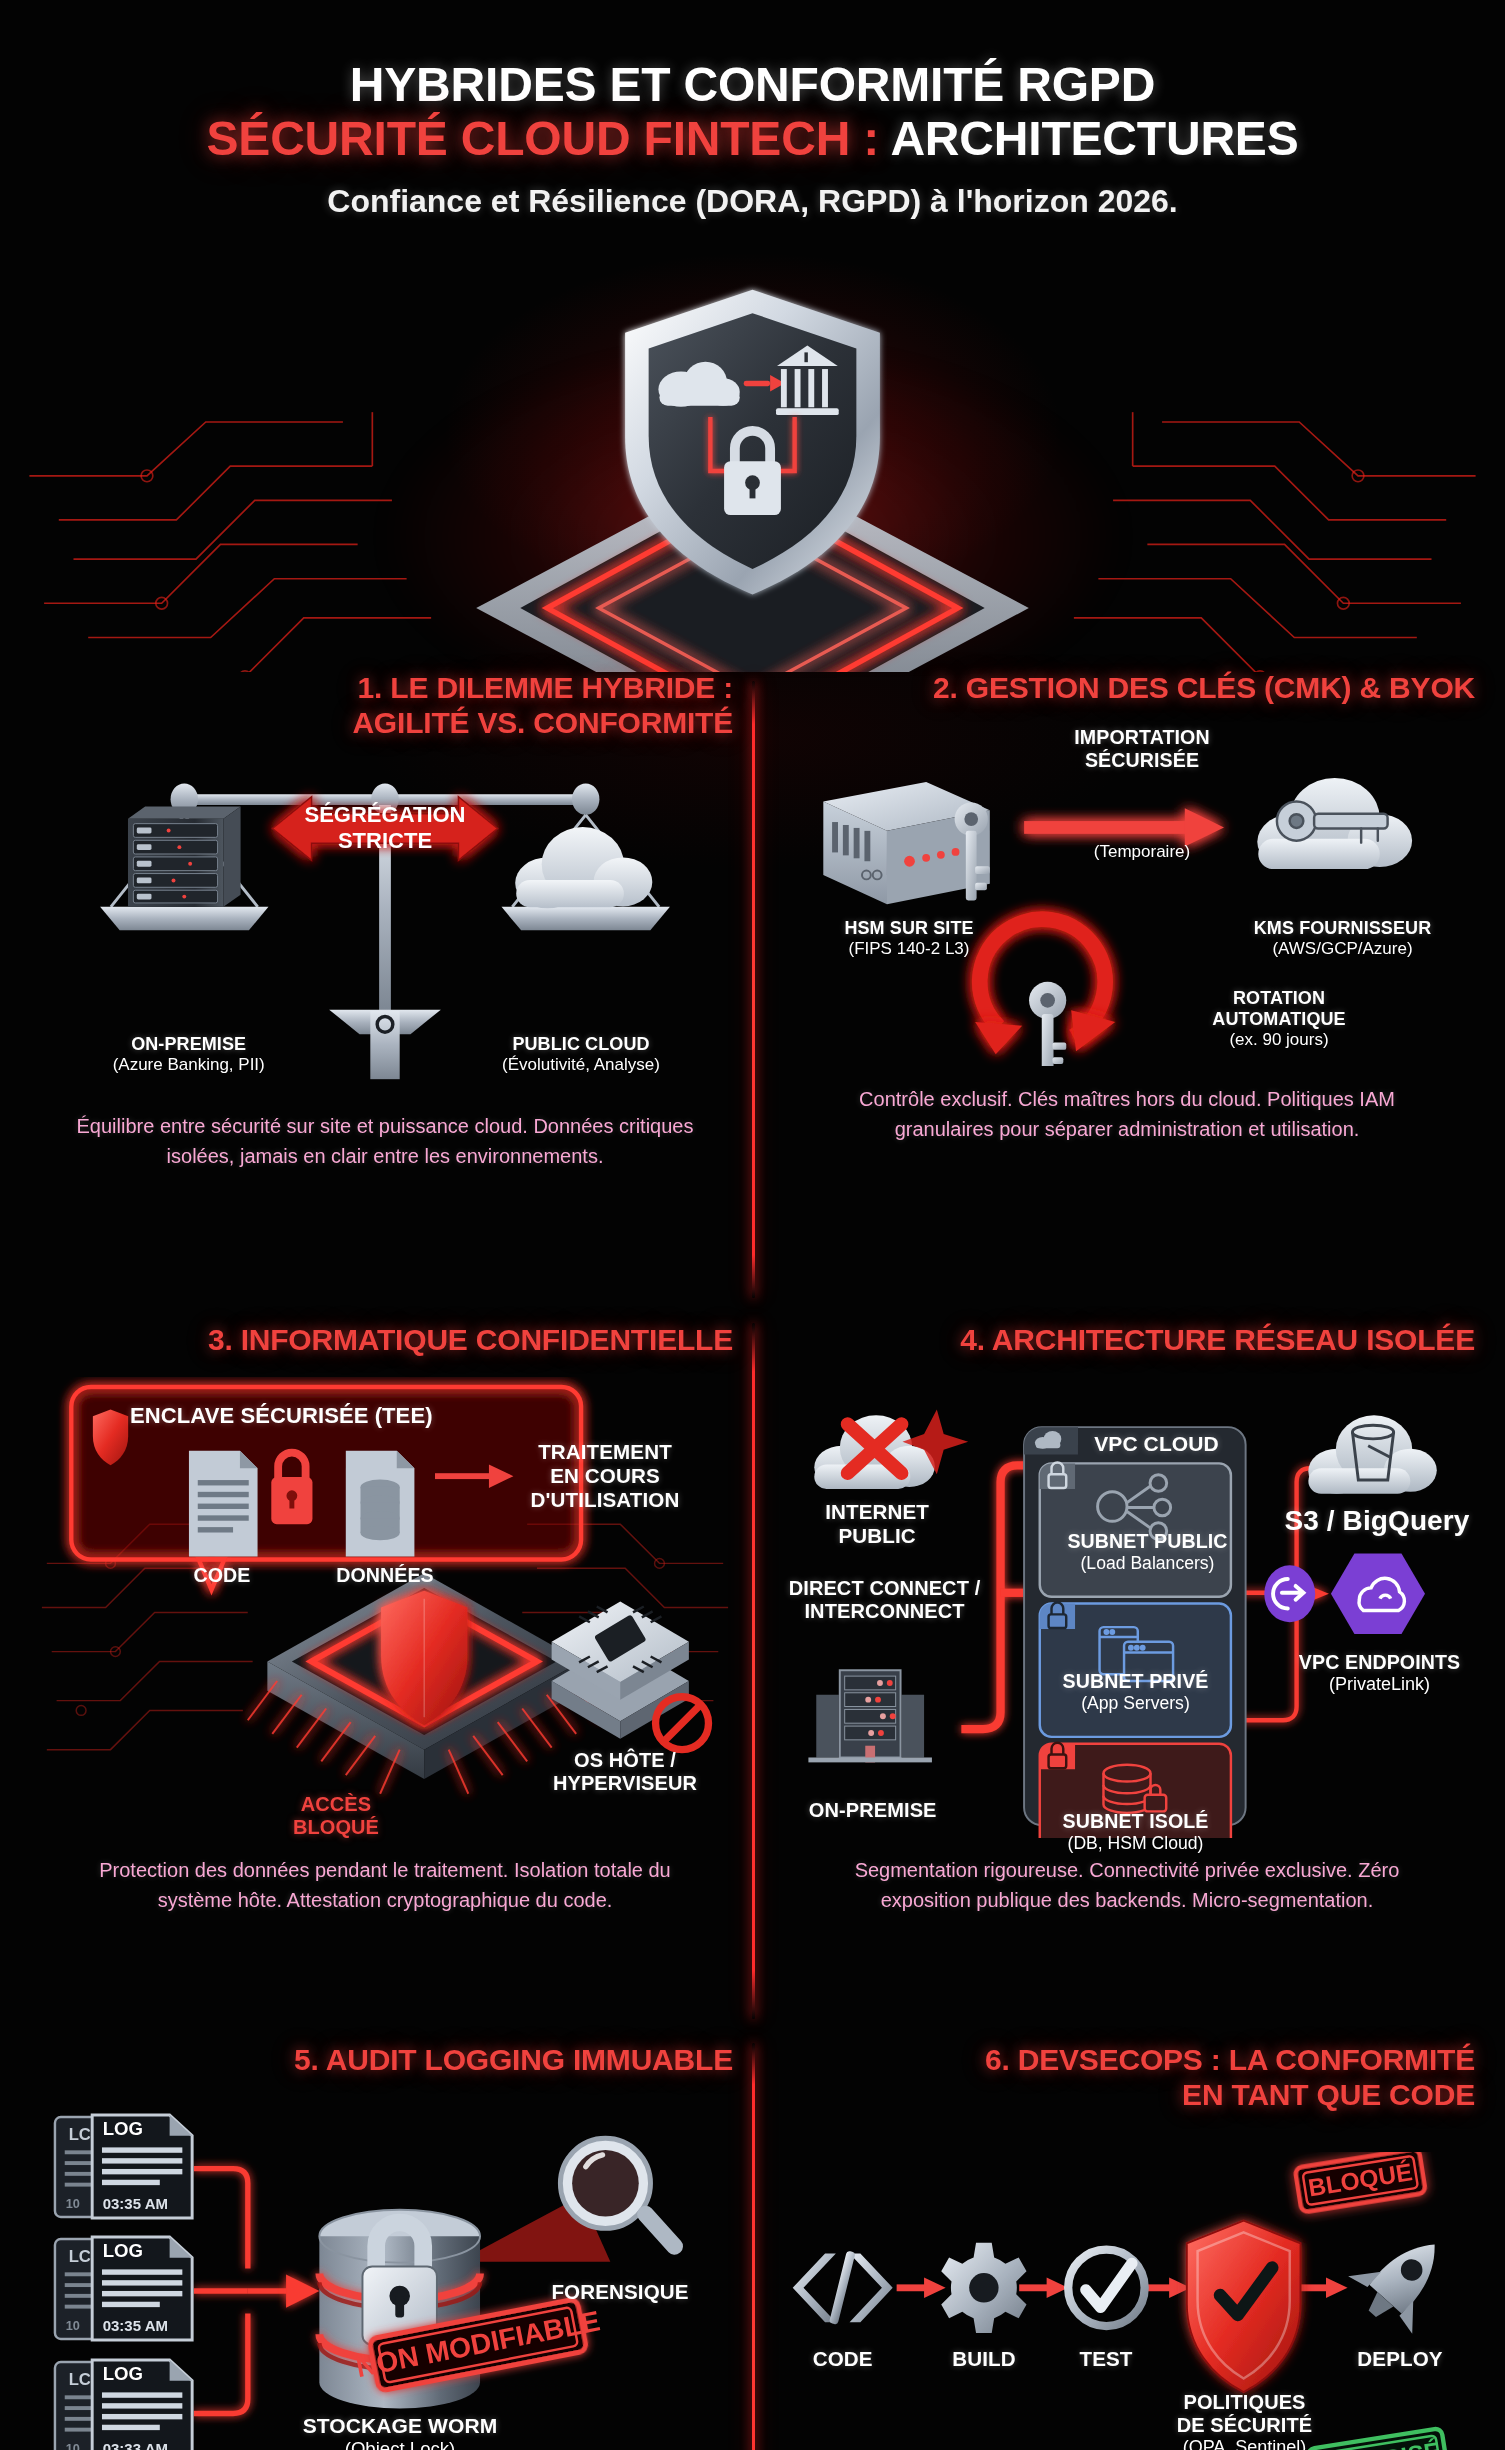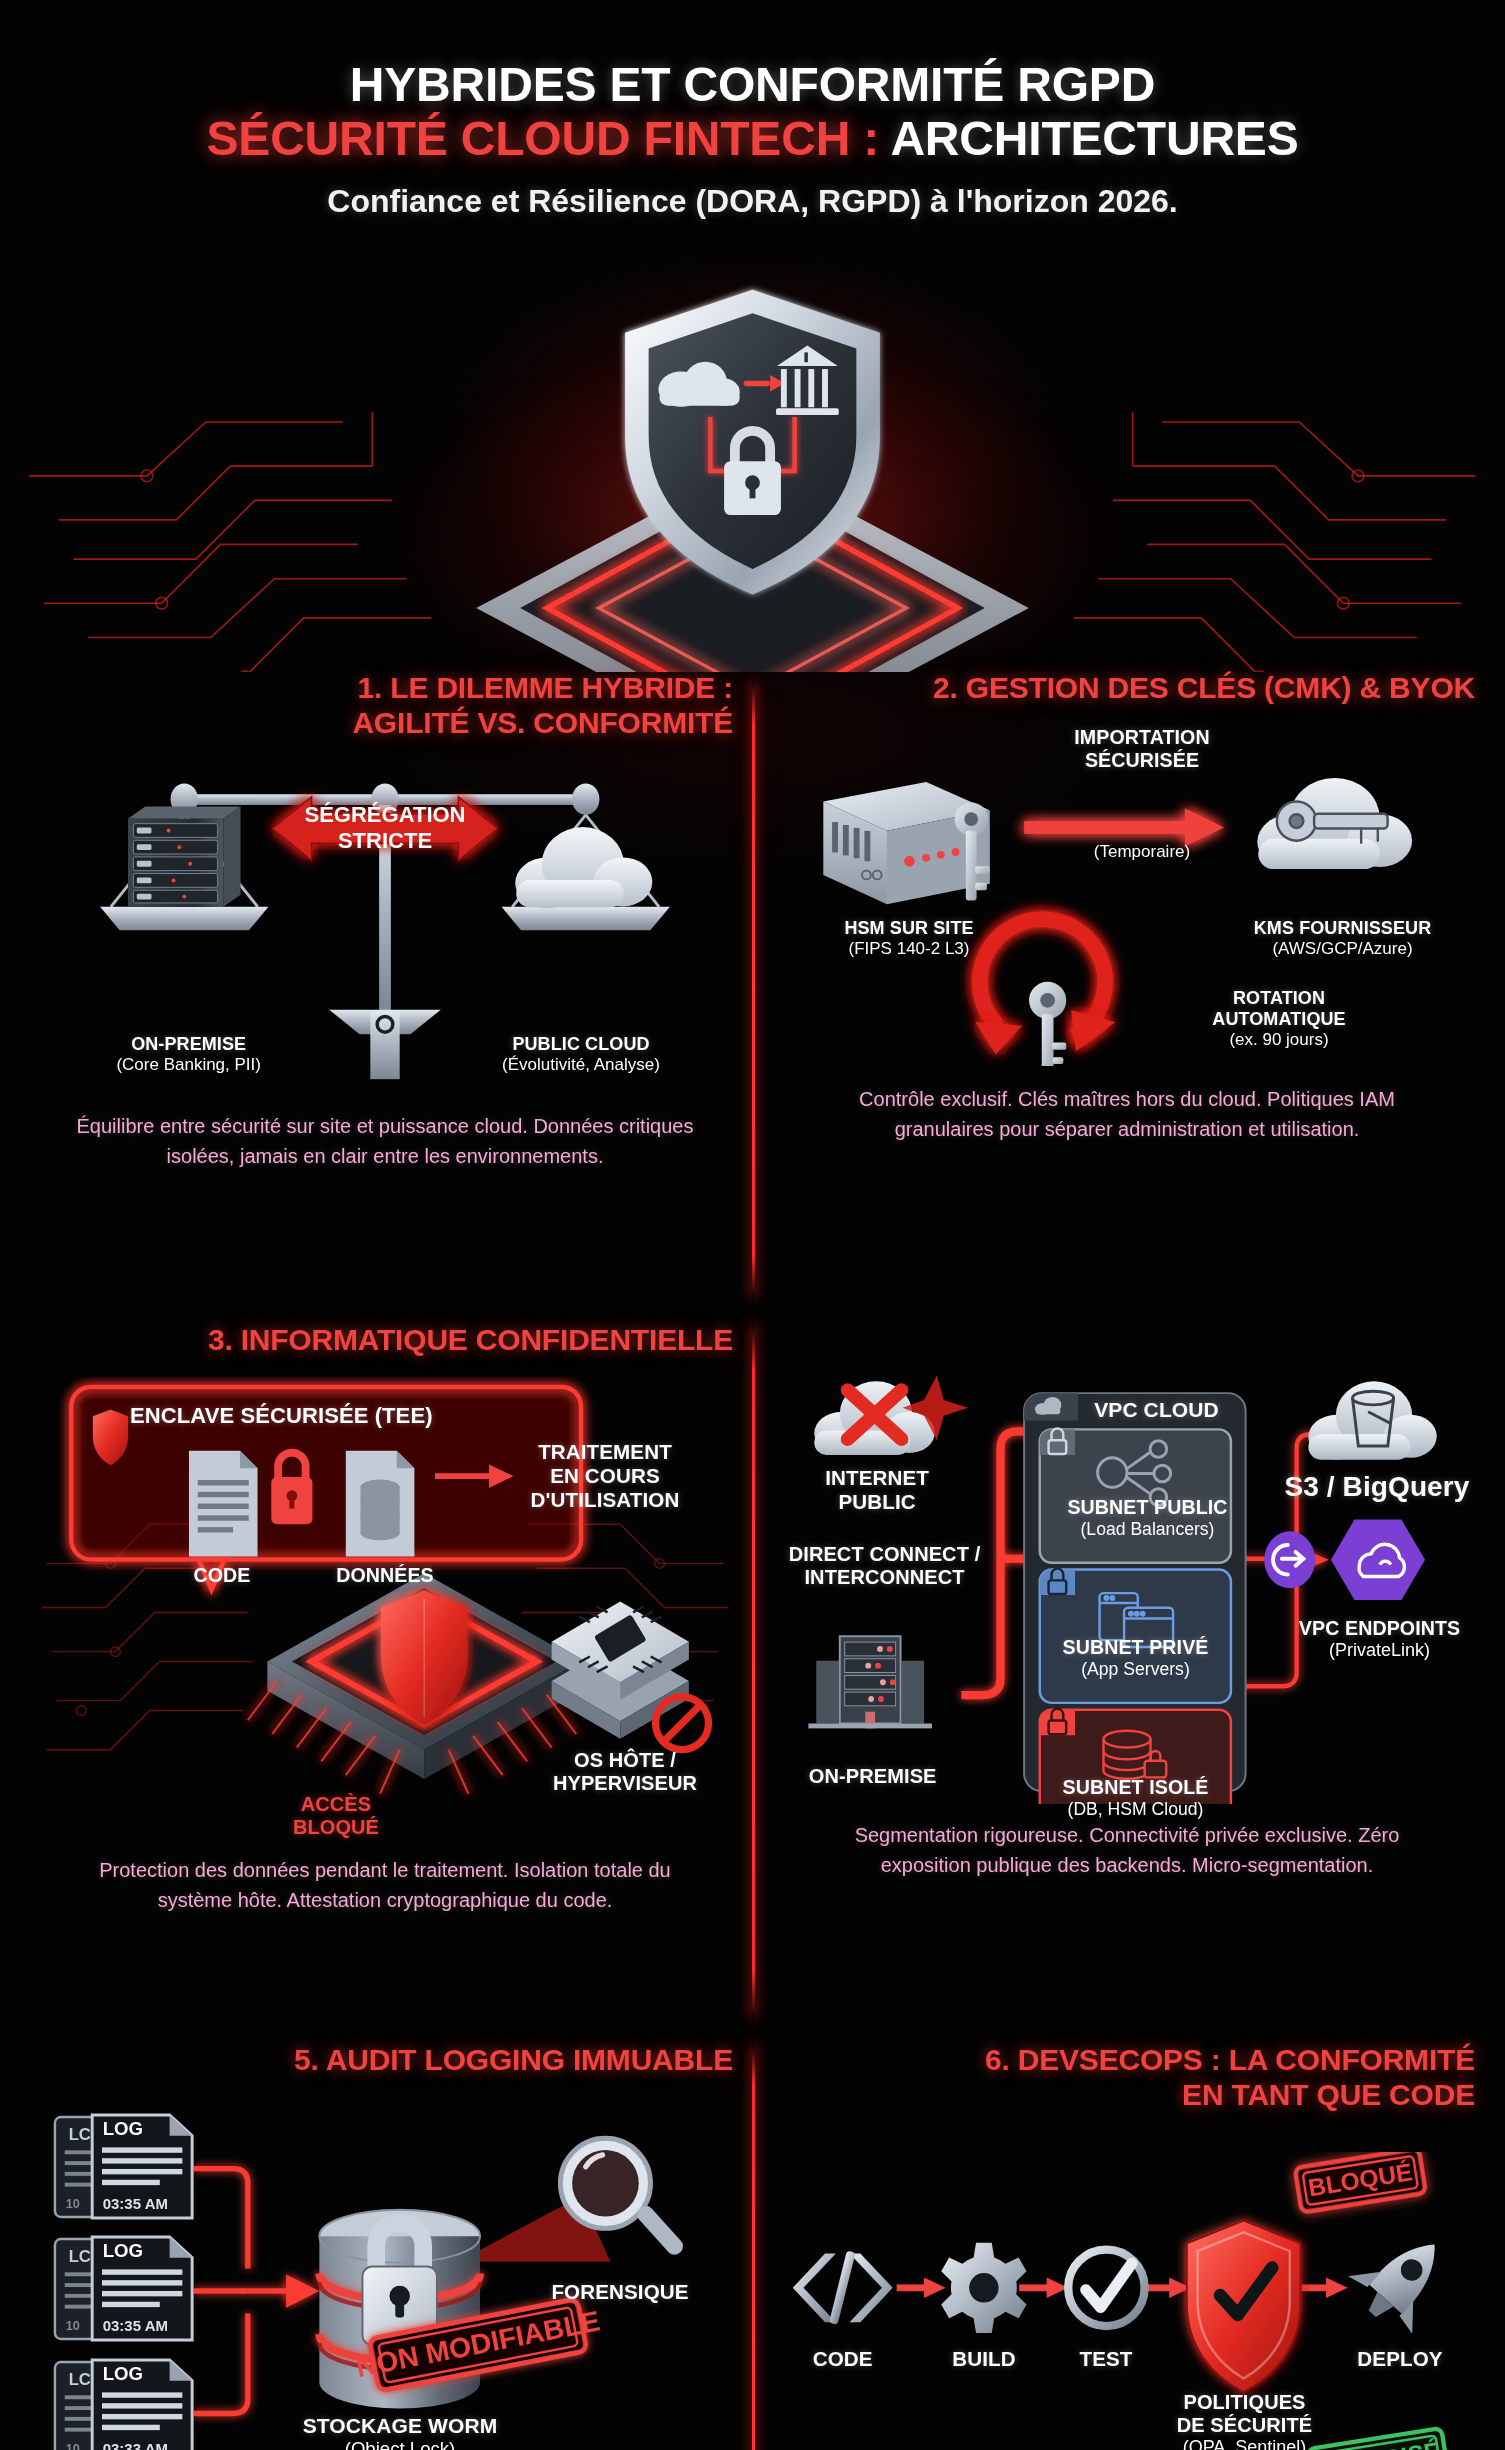--- a/index.html
+++ b/index.html
@@ -254,21 +254,21 @@
         </g>
 
         <g filter="url(#rglow)">
           <path d="M480 140 L560 75 V110 H860 V75 L940 140 L860 205 V170 H560 V205 Z" fill="#D6201B" stroke="#8d100c" stroke-width="3"></path>
         </g>
         <text x="710" y="126" text-anchor="middle" fill="#fff" font-size="45" font-weight="900" font-family="Liberation Sans, sans-serif">SÉGRÉGATION</text>
         <text x="710" y="180" text-anchor="middle" fill="#fff" font-size="45" font-weight="900" font-family="Liberation Sans, sans-serif">STRICTE</text>
       </svg>
       <div style="position:absolute;left:14.7px;top:274px;width:274px;">
         <div class="lbl-b">ON-PREMISE</div>
-        <div class="lbl-n">(Core Banking, PII)</div>
+        <div class="lbl-n">(Azure Banking, PII)</div>
       </div>
       <div style="position:absolute;left:407px;top:274px;width:274px;">
         <div class="lbl-b">PUBLIC CLOUD</div>
         <div class="lbl-n">(Évolutivité, Analyse)</div>
       </div>
     </div>
     <div class="sec-body" style="margin-top:22.5px;padding:0 34px;">Équilibre entre sécurité sur site et puissance cloud. Données critiques isolées, jamais en clair entre les environnements.</div>
   </div>
 
   <div class="cell R" style="top:0;">
@@ -540,20 +540,21 @@
       </div>
       <div style="position:absolute;left:211px;top:416px;width:176px;">
         <div class="lbl-b lbl-red" style="font-size:20px;">ACCÈS</div>
         <div class="lbl-b lbl-red" style="font-size:20px;">BLOQUÉ</div>
       </div>
     </div>
     <div class="sec-body" style="margin-top:16.7px;padding:0 29px;">Protection des données pendant le traitement. Isolation totale du système hôte. Attestation cryptographique du code.</div>
   </div>
 
   <div class="cell R" style="top:652px;">
+    <div class="sec-h">4. ARCHITECTURE RÉSEAU ISOLÉE</div>
     <div class="art" style="height:461px;margin-top:19.6px;">
       <svg width="696" height="461" viewBox="0 0 1420 940" style="position:absolute;left:0;top:0;">
         <defs>
           <linearGradient id="cld4" x1="0" y1="0" x2="0" y2="1">
             <stop offset="0" stop-color="#eef2f6"></stop>
               <stop offset="1" stop-color="#aeb8c3"></stop>
             </linearGradient>
           <filter id="rglow4" x="-100%" y="-100%" width="300%" height="300%">
             <feGaussianBlur stdDeviation="9" result="b"></feGaussianBlur>
             <feMerge>

